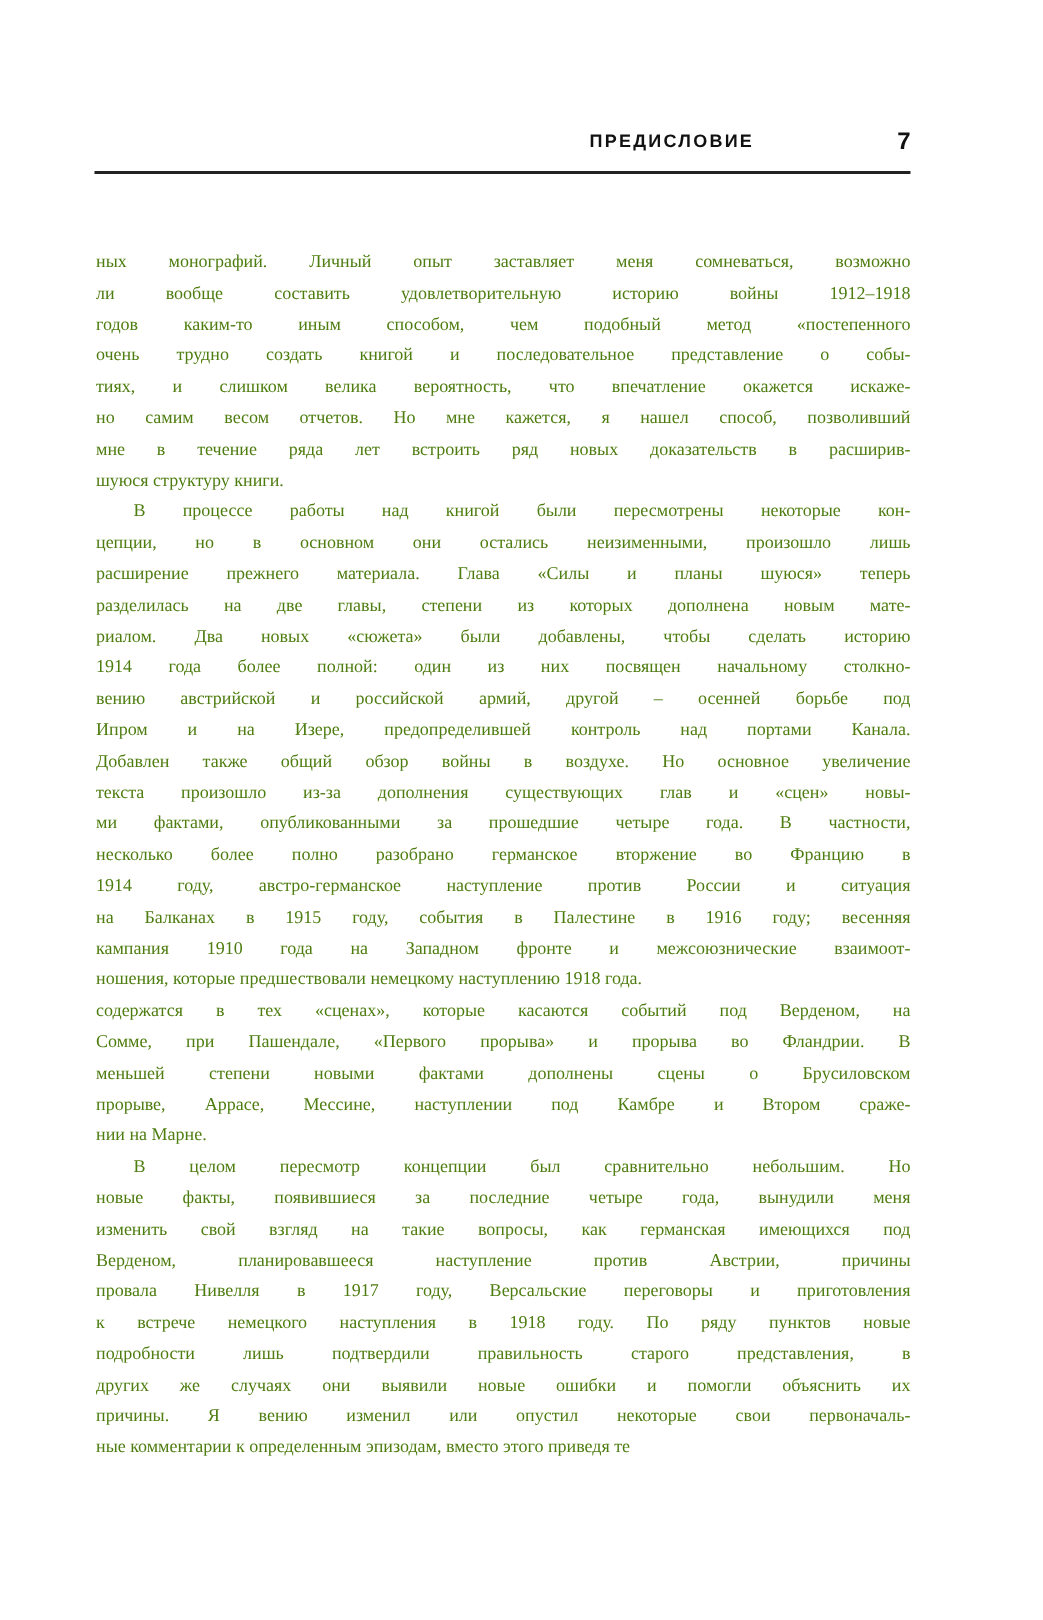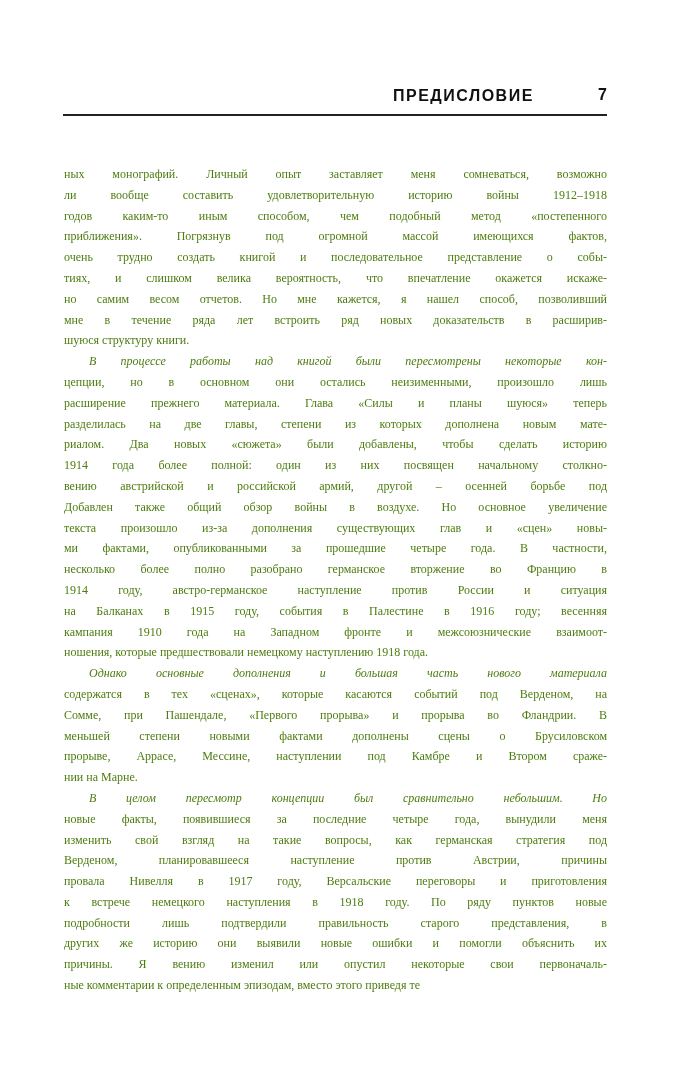--- a/index.html
+++ b/index.html
@@ -16,21 +16,21 @@
     overflow: hidden;
     font-family: "Liberation Serif", serif;
     color: #161616;
   }
   .running-head {
     position: absolute;
     top: 87px;
     left: 393px;
     font-family: "Liberation Sans", sans-serif;
     font-weight: bold;
-    font-size: 16px;
+    font-size: 12px;
     letter-spacing: 1.5px;
     color: #111111;
     white-space: nowrap;
   }
   .page-number {
     position: absolute;
     top: 86px;
     left: 560px;
     width: 47px;
     text-align: right;
@@ -62,73 +62,71 @@
     text-align: justify;
     text-align-last: justify;
     text-justify: inter-word;
     white-space: normal;
   }
   .line.last-line {
     text-align-last: left;
   }
   .line.first-indent {
     text-indent: 25px;
-    font-style: italic;
   }
 </style>
 </head>
 <body>
 
 <div class="page">
   <div class="running-head">ПРЕДИСЛОВИЕ</div>
   <div class="page-number">7</div>
   <div class="header-rule"></div>
   <div class="body-text">
       <div class="paragraph">
         <div class="line">ных монографий. Личный опыт заставляет меня сомневаться, возможно</div>
         <div class="line">ли вообще составить удовлетворительную историю войны 1912–1918</div>
         <div class="line">годов каким-то иным способом, чем подобный метод «постепенного</div>
-        <div class="line">приближения». Погрязнув под огромной массой имеющихся фактов,</div>
         <div class="line">очень трудно создать книгой и последовательное представление о собы-</div>
         <div class="line">тиях, и слишком велика вероятность, что впечатление окажется искаже-</div>
         <div class="line">но самим весом отчетов. Но мне кажется, я нашел способ, позволивший</div>
         <div class="line">мне в течение ряда лет встроить ряд новых доказательств в расширив-</div>
         <div class="line last-line">шуюся структуру книги.</div>
       </div>
       <div class="paragraph">
         <div class="line first-indent">В процессе работы над книгой были пересмотрены некоторые кон-</div>
         <div class="line">цепции, но в основном они остались неизименными, произошло лишь</div>
         <div class="line">расширение прежнего материала. Глава «Силы и планы шуюся» теперь</div>
         <div class="line">разделилась на две главы, степени из которых дополнена новым мате-</div>
         <div class="line">риалом. Два новых «сюжета» были добавлены, чтобы сделать историю</div>
         <div class="line">1914 года более полной: один из них посвящен начальному столкно-</div>
         <div class="line">вению австрийской и российской армий, другой – осенней борьбе под</div>
+        <div class="line">Ипром и на Изере, предопределившей контроль над портами Канала.</div>
         <div class="line">Добавлен также общий обзор войны в воздухе. Но основное увеличение</div>
         <div class="line">текста произошло из-за дополнения существующих глав и «сцен» новы-</div>
         <div class="line">ми фактами, опубликованными за прошедшие четыре года. В частности,</div>
         <div class="line">несколько более полно разобрано германское вторжение во Францию в</div>
         <div class="line">1914 году, австро-германское наступление против России и ситуация</div>
         <div class="line">на Балканах в 1915 году, события в Палестине в 1916 году; весенняя</div>
         <div class="line">кампания 1910 года на Западном фронте и межсоюзнические взаимоот-</div>
         <div class="line last-line">ношения, которые предшествовали немецкому наступлению 1918 года.</div>
       </div>
       <div class="paragraph">
-        <div class="line first-indent">Однако основные дополнения и большая часть нового материала</div>
         <div class="line">содержатся в тех «сценах», которые касаются событий под Верденом, на</div>
         <div class="line">Сомме, при Пашендале, «Первого прорыва» и прорыва во Фландрии. В</div>
         <div class="line">меньшей степени новыми фактами дополнены сцены о Брусиловском</div>
         <div class="line">прорыве, Аррасе, Мессине, наступлении под Камбре и Втором сраже-</div>
         <div class="line last-line">нии на Марне.</div>
       </div>
       <div class="paragraph">
         <div class="line first-indent">В целом пересмотр концепции был сравнительно небольшим. Но</div>
         <div class="line">новые факты, появившиеся за последние четыре года, вынудили меня</div>
-        <div class="line">изменить свой взгляд на такие вопросы, как германская стратегия под</div>
+        <div class="line">изменить свой взгляд на такие вопросы, как германская имеющихся под</div>
         <div class="line">Верденом, планировавшееся наступление против Австрии, причины</div>
         <div class="line">провала Нивелля в 1917 году, Версальские переговоры и приготовления</div>
         <div class="line">к встрече немецкого наступления в 1918 году. По ряду пунктов новые</div>
         <div class="line">подробности лишь подтвердили правильность старого представления, в</div>
-        <div class="line">других же историю они выявили новые ошибки и помогли объяснить их</div>
+        <div class="line">других же случаях они выявили новые ошибки и помогли объяснить их</div>
         <div class="line">причины. Я вению изменил или опустил некоторые свои первоначаль-</div>
         <div class="line last-line">ные комментарии к определенным эпизодам, вместо этого приведя те</div>
       </div>
     </div>
 </div>
 
 </body></html>

